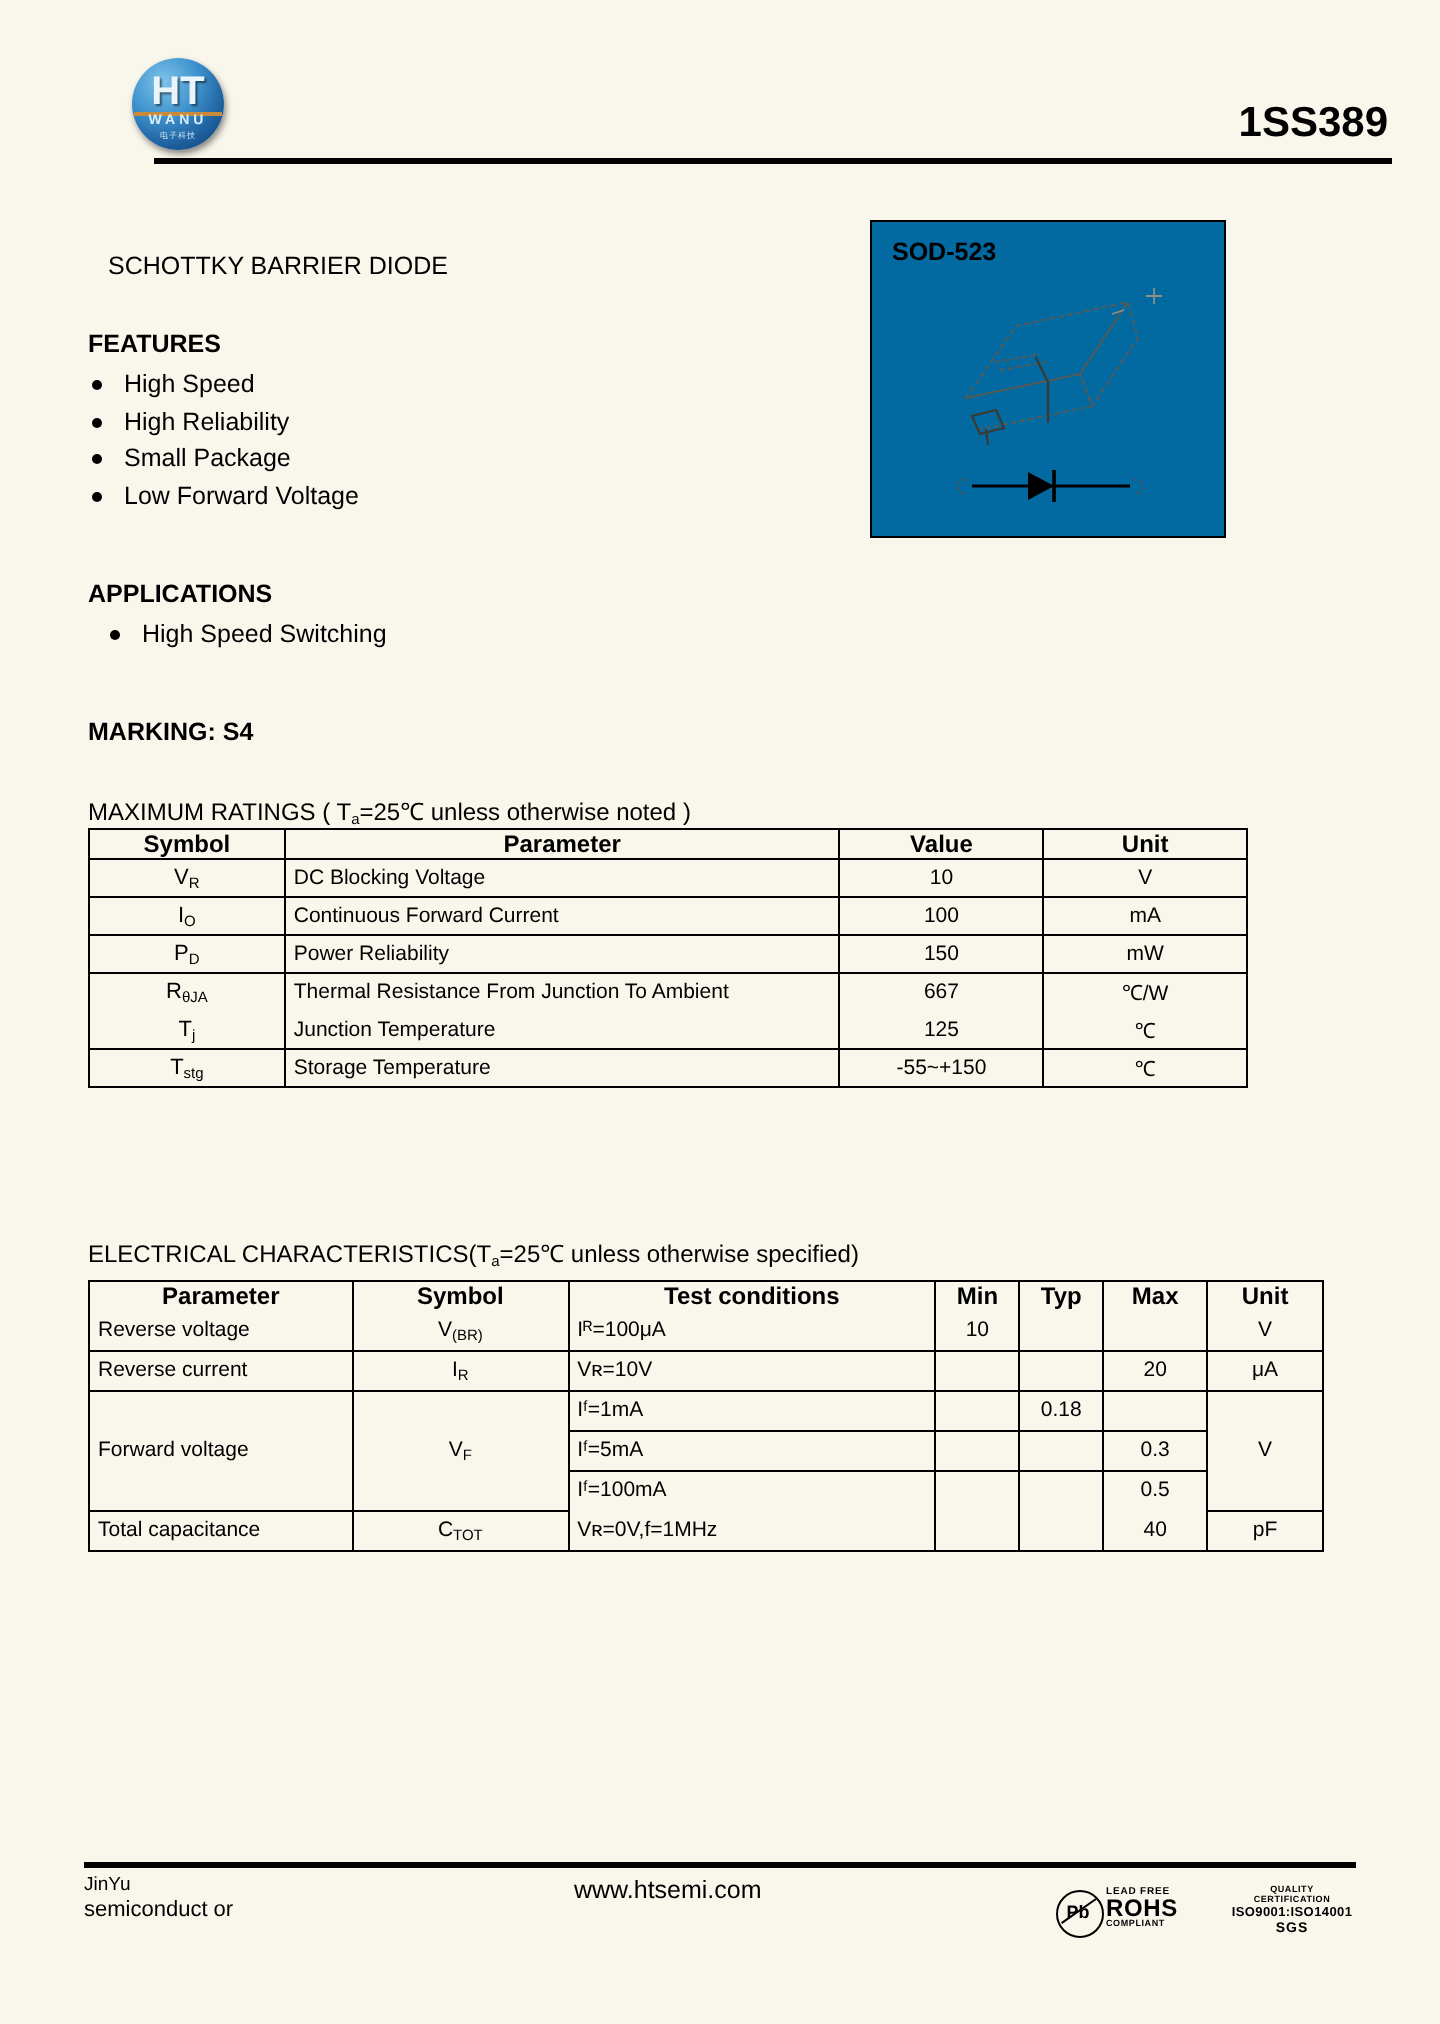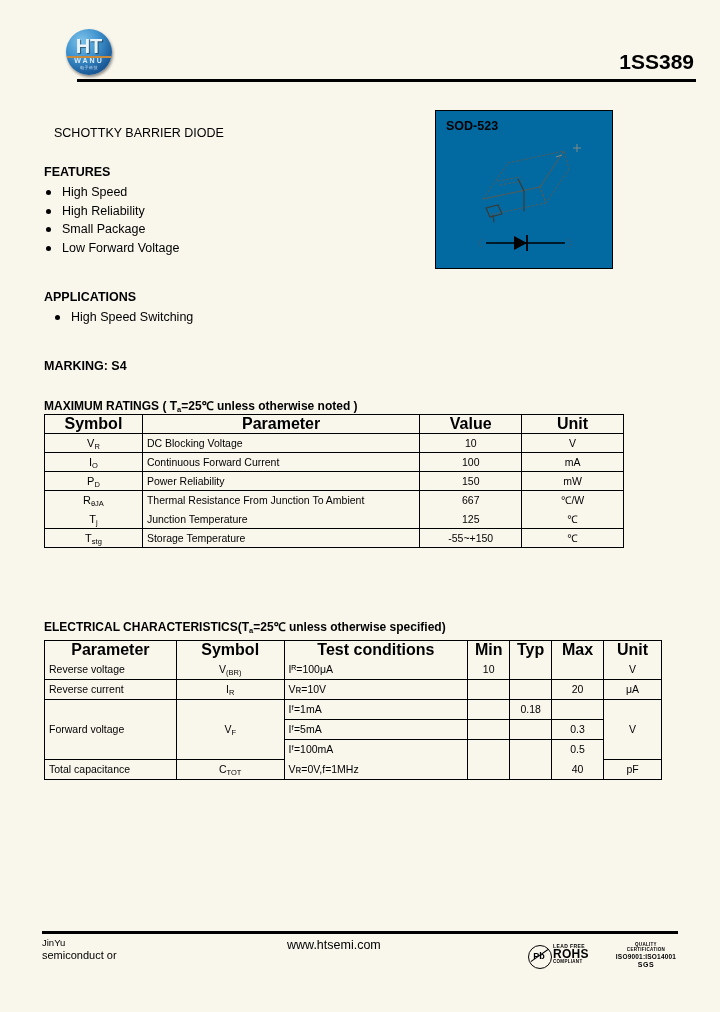--- a/index.html
+++ b/index.html
@@ -140,38 +140,38 @@
   .pkg-art {
     position: absolute;
     left: 0; top: 0;
     width: 176px; height: 157px;
   }
 
   
   .tbl-head {
     position: absolute;
     font-size: 12px;
-    font-weight: bold;
+    font-weight: normal;
     white-space: nowrap;
   }
   table.dt {
     position: absolute;
     border-collapse: collapse;
     font-size: 10.5px;
     background: #f9f6ec;
   }
   table.dt td, table.dt th {
     border: 1px solid #000;
     padding: 0 4px;
     font-weight: normal;
     vertical-align: middle;
   }
   table.dt th {
     font-weight: bold;
-    font-size: 16px;
+    font-size: 12px;
     text-align: center;
   }
   .c { text-align: center; }
   .l { text-align: left; }
   .b { font-weight: bold; }
   .nb-top { border-top: 0 !important; }
   .nb-bot { border-bottom: 0 !important; }
   sub {
     font-size: 7.5px;
     vertical-align: baseline;

